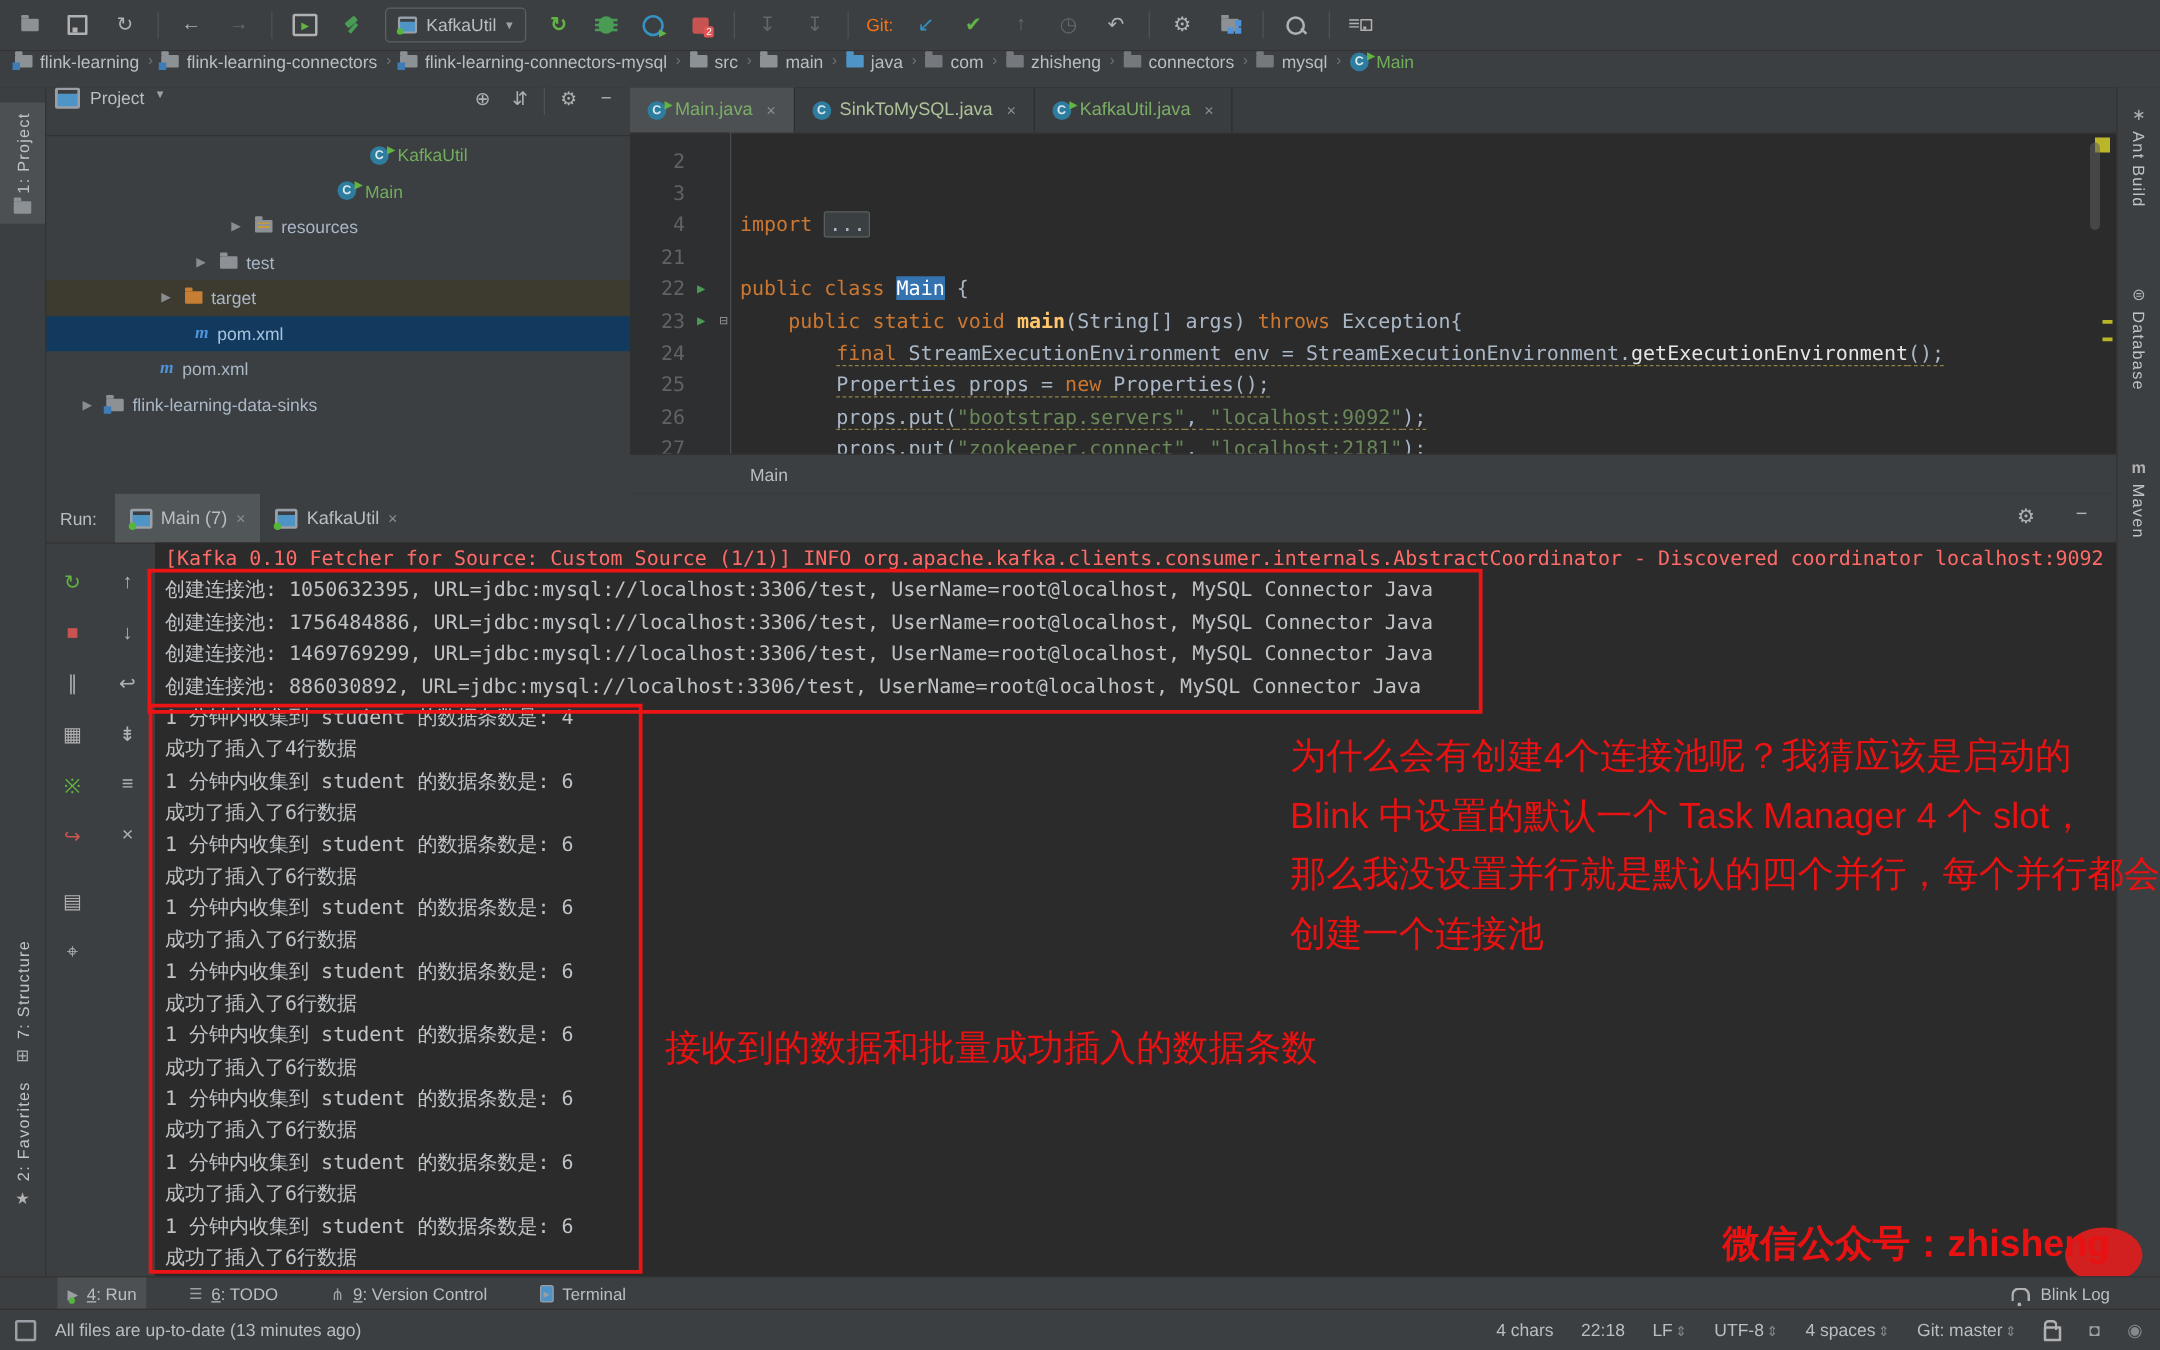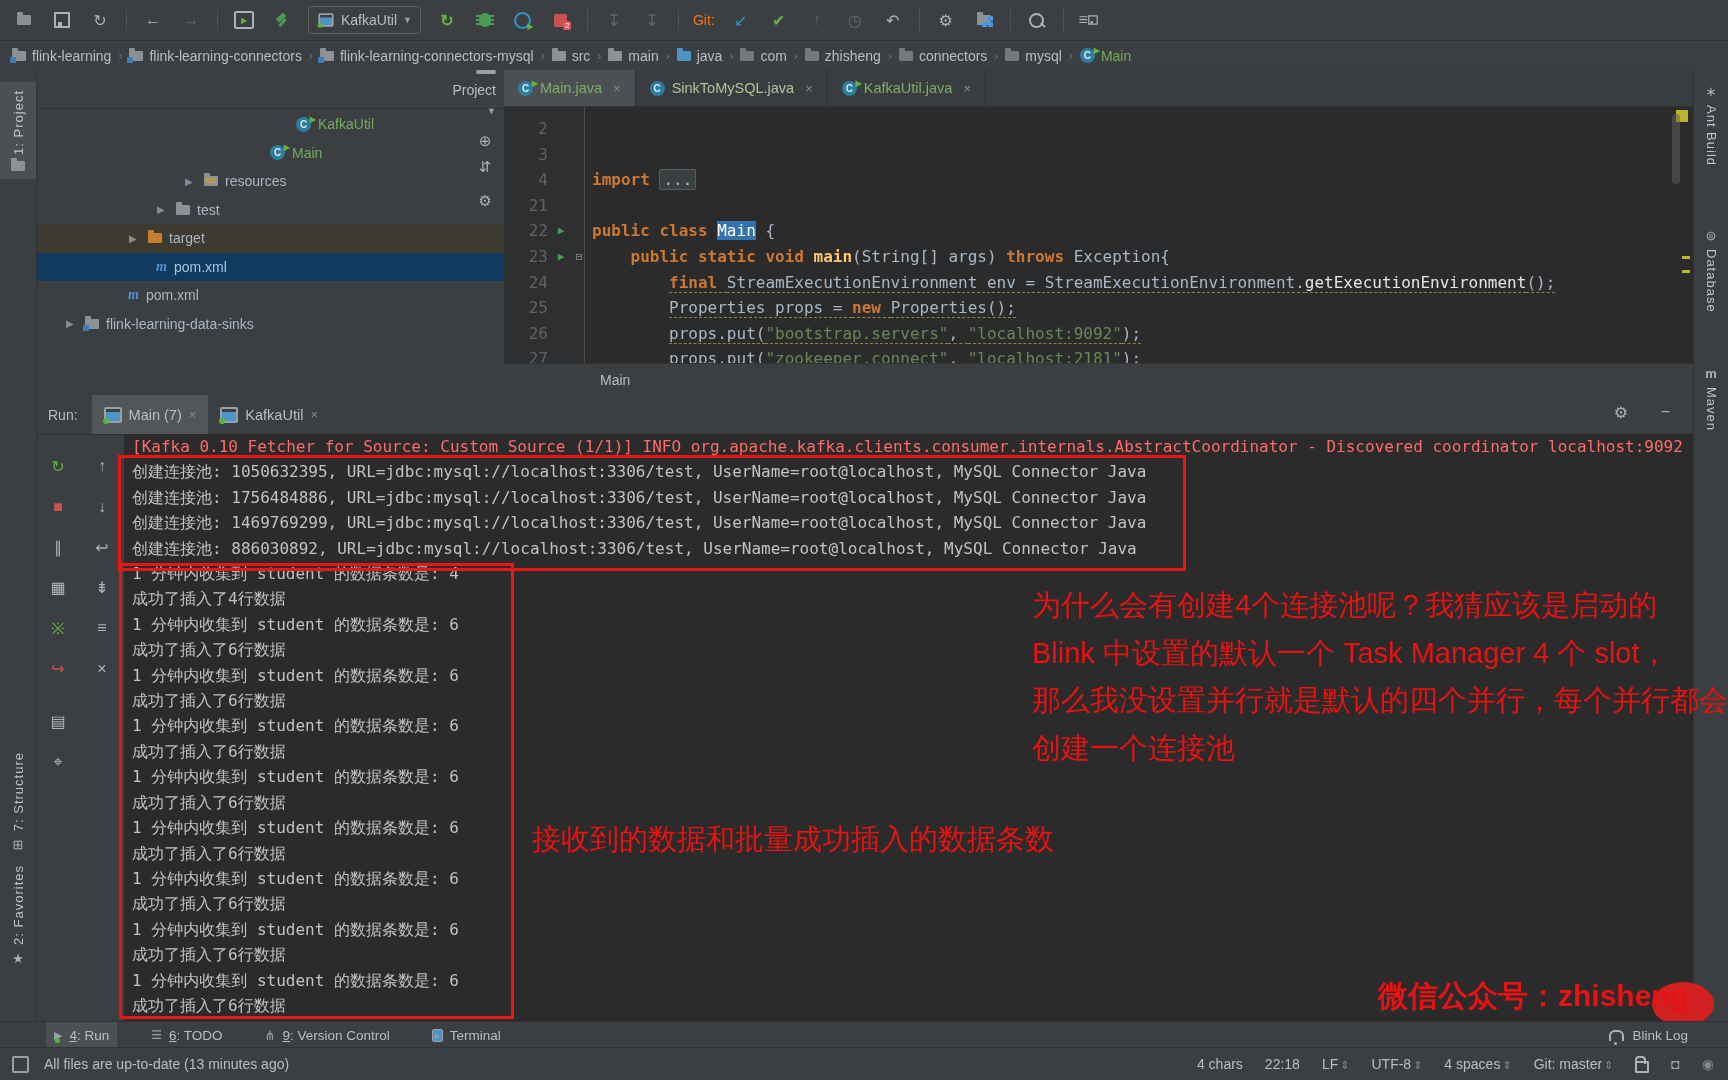--- a/index.html
+++ b/index.html
@@ -45,35 +45,35 @@
   .isearch{position:relative;width:11px;height:11px;border:2px solid #AFB1B3;border-radius:50%;}
   .isearch::after{content:"";position:absolute;left:9px;top:9px;width:6px;height:2px;background:#AFB1B3;transform:rotate(45deg);}
   .ifolders{position:relative;display:inline-block;width:14px;height:10px;background:#8C9196;border-radius:1px;}
   .ifolders::before{content:"";position:absolute;top:-3px;left:0;width:6px;height:3px;background:inherit;}
   .ifolders::after{content:"";position:absolute;right:-2px;bottom:-2px;width:5px;height:5px;background:#4E94DB;box-shadow:-6px 0 0 #4E94DB,0 -6px 0 #4E94DB;}
   .irunwin{display:inline-flex;align-items:center;justify-content:center;width:16px;height:14px;border:2px solid #AFB1B3;border-radius:2px;font-size:8px;color:#62B543;}
   .isave{width:12px;height:12px;border:2px solid #AFB1B3;border-radius:1px;position:relative;}
   .isave::after{content:"";position:absolute;left:2px;bottom:0;width:4px;height:4px;background:#AFB1B3;}
   
   .navbar{position:absolute;top:41px;left:0;right:0;height:29px;background:#3C3F41;border-bottom:1px solid #323232;
-          display:flex;align-items:center;padding-left:10px;color:#BBBEC0;}
+          display:flex;align-items:flex-start;padding-left:10px;color:#BBBEC0;}
   .crumb{display:flex;align-items:center;gap:6px;padding:0 2px;}
   .crumb-sep{color:#6F7376;margin:0 5px;font-size:12px;}
   
   .stripe{position:absolute;top:70px;bottom:58px;background:#3C3F41;z-index:3;}
   .stripe.left{left:0;width:36px;border-right:1px solid #323232;}
   .stripe.right{right:0;width:34px;border-left:1px solid #323232;}
   .sbtn{position:absolute;left:0;right:0;display:flex;flex-direction:column;align-items:center;gap:6px;color:#BFC3C6;font-size:13px;}
   .sbtn.active{background:#4C5052;padding:8px 0;}
   .vtextL{writing-mode:vertical-rl;transform:rotate(180deg);letter-spacing:1px;}
   .vtextR{writing-mode:vertical-rl;letter-spacing:1px;}
   .sico{font-size:13px;color:#AFB1B3;}
   
   .project{position:absolute;left:36px;top:70px;width:468px;height:325px;background:#3C3F41;border-right:1px solid #323232;overflow:hidden;}
-  .phead{height:38px;display:flex;align-items:flex-end;padding:0 8px;gap:8px;border-bottom:1px solid #323232;flex-direction:column;}
+  .phead{height:38px;display:flex;align-items:flex-start;padding:0 8px;gap:8px;border-bottom:1px solid #323232;}
   .phead .ptitle{color:#BBBEC0;}
   .phead .carr{font-size:9px;color:#9DA0A2;}
   .phead .spacer{flex:1;}
   .phead .hico{color:#AFB1B3;font-size:15px;width:22px;text-align:center;}
   .pwin{width:16px;height:13px;border:2px solid #9AA0A6;border-radius:2px;background:#4E94C6;box-shadow:inset 0 3px 0 #3C3F41;}
   .ptree{position:absolute;top:40px;left:0;right:0;}
   .trow{height:28.5px;display:flex;align-items:center;gap:7px;white-space:nowrap;overflow:hidden;}
   .trow .arr{color:#8A8D90;font-size:10px;width:12px;flex:none;}
   .trow.sel{background:#113A5E;}
   .trow.row-target{background:#3D3B30;}
@@ -83,21 +83,21 @@
   .etab{display:flex;align-items:center;gap:7px;padding:0 14px;border-right:1px solid #2E2E2E;font-size:14.5px;}
   .etab.active{background:#4C5052;}
   .etab .x{color:#8A8D90;margin-left:4px;font-size:13px;}
   .ecode{position:absolute;top:36px;left:0;right:0;height:258px;font:16px/25.6px "DejaVu Sans Mono",monospace;white-space:pre;overflow:hidden;}
   .gutterbg{position:absolute;top:36px;left:0;width:80px;height:258px;background:#313335;border-right:1px solid #606366;opacity:.6;}
   .cline{display:flex;height:25.6px;}
   .cline .lnum{width:44px;text-align:right;color:#606366;flex:none;padding-right:4px;}
   .cline .lrun{width:18px;flex:none;color:#499C54;font-size:11px;text-align:center;}
   .cline .lfold{width:18px;flex:none;color:#8A8D90;font-size:11px;text-align:center;}
   .cline .lcode{padding-left:4px;}
-  .kw{color:#CC7832;font-weight:bold;}
+  .kw{color:#CC7832;}
   .pl{color:#A9B7C6;}
   .str{color:#6A8759;}
   .method{color:#FFC66D;font-weight:bold;}
   .smethod{color:#e5e5e5;}
   .hl{background:#3572B0;color:#FFFFFF;}
   .fold{background:#3A3F41;border:1px solid #5A5D5E;color:#A9B7C6;padding:0 3px;border-radius:2px;}
   .uw{border-bottom:1px dashed rgba(197,176,80,.65);}
   .ebread{position:absolute;bottom:0;left:0;right:0;height:31px;border-top:1px solid #323232;background:#3C3F41;
           display:flex;align-items:center;padding-left:96px;color:#BBBEC0;}
   .emark{position:absolute;background:#BBB529;}

